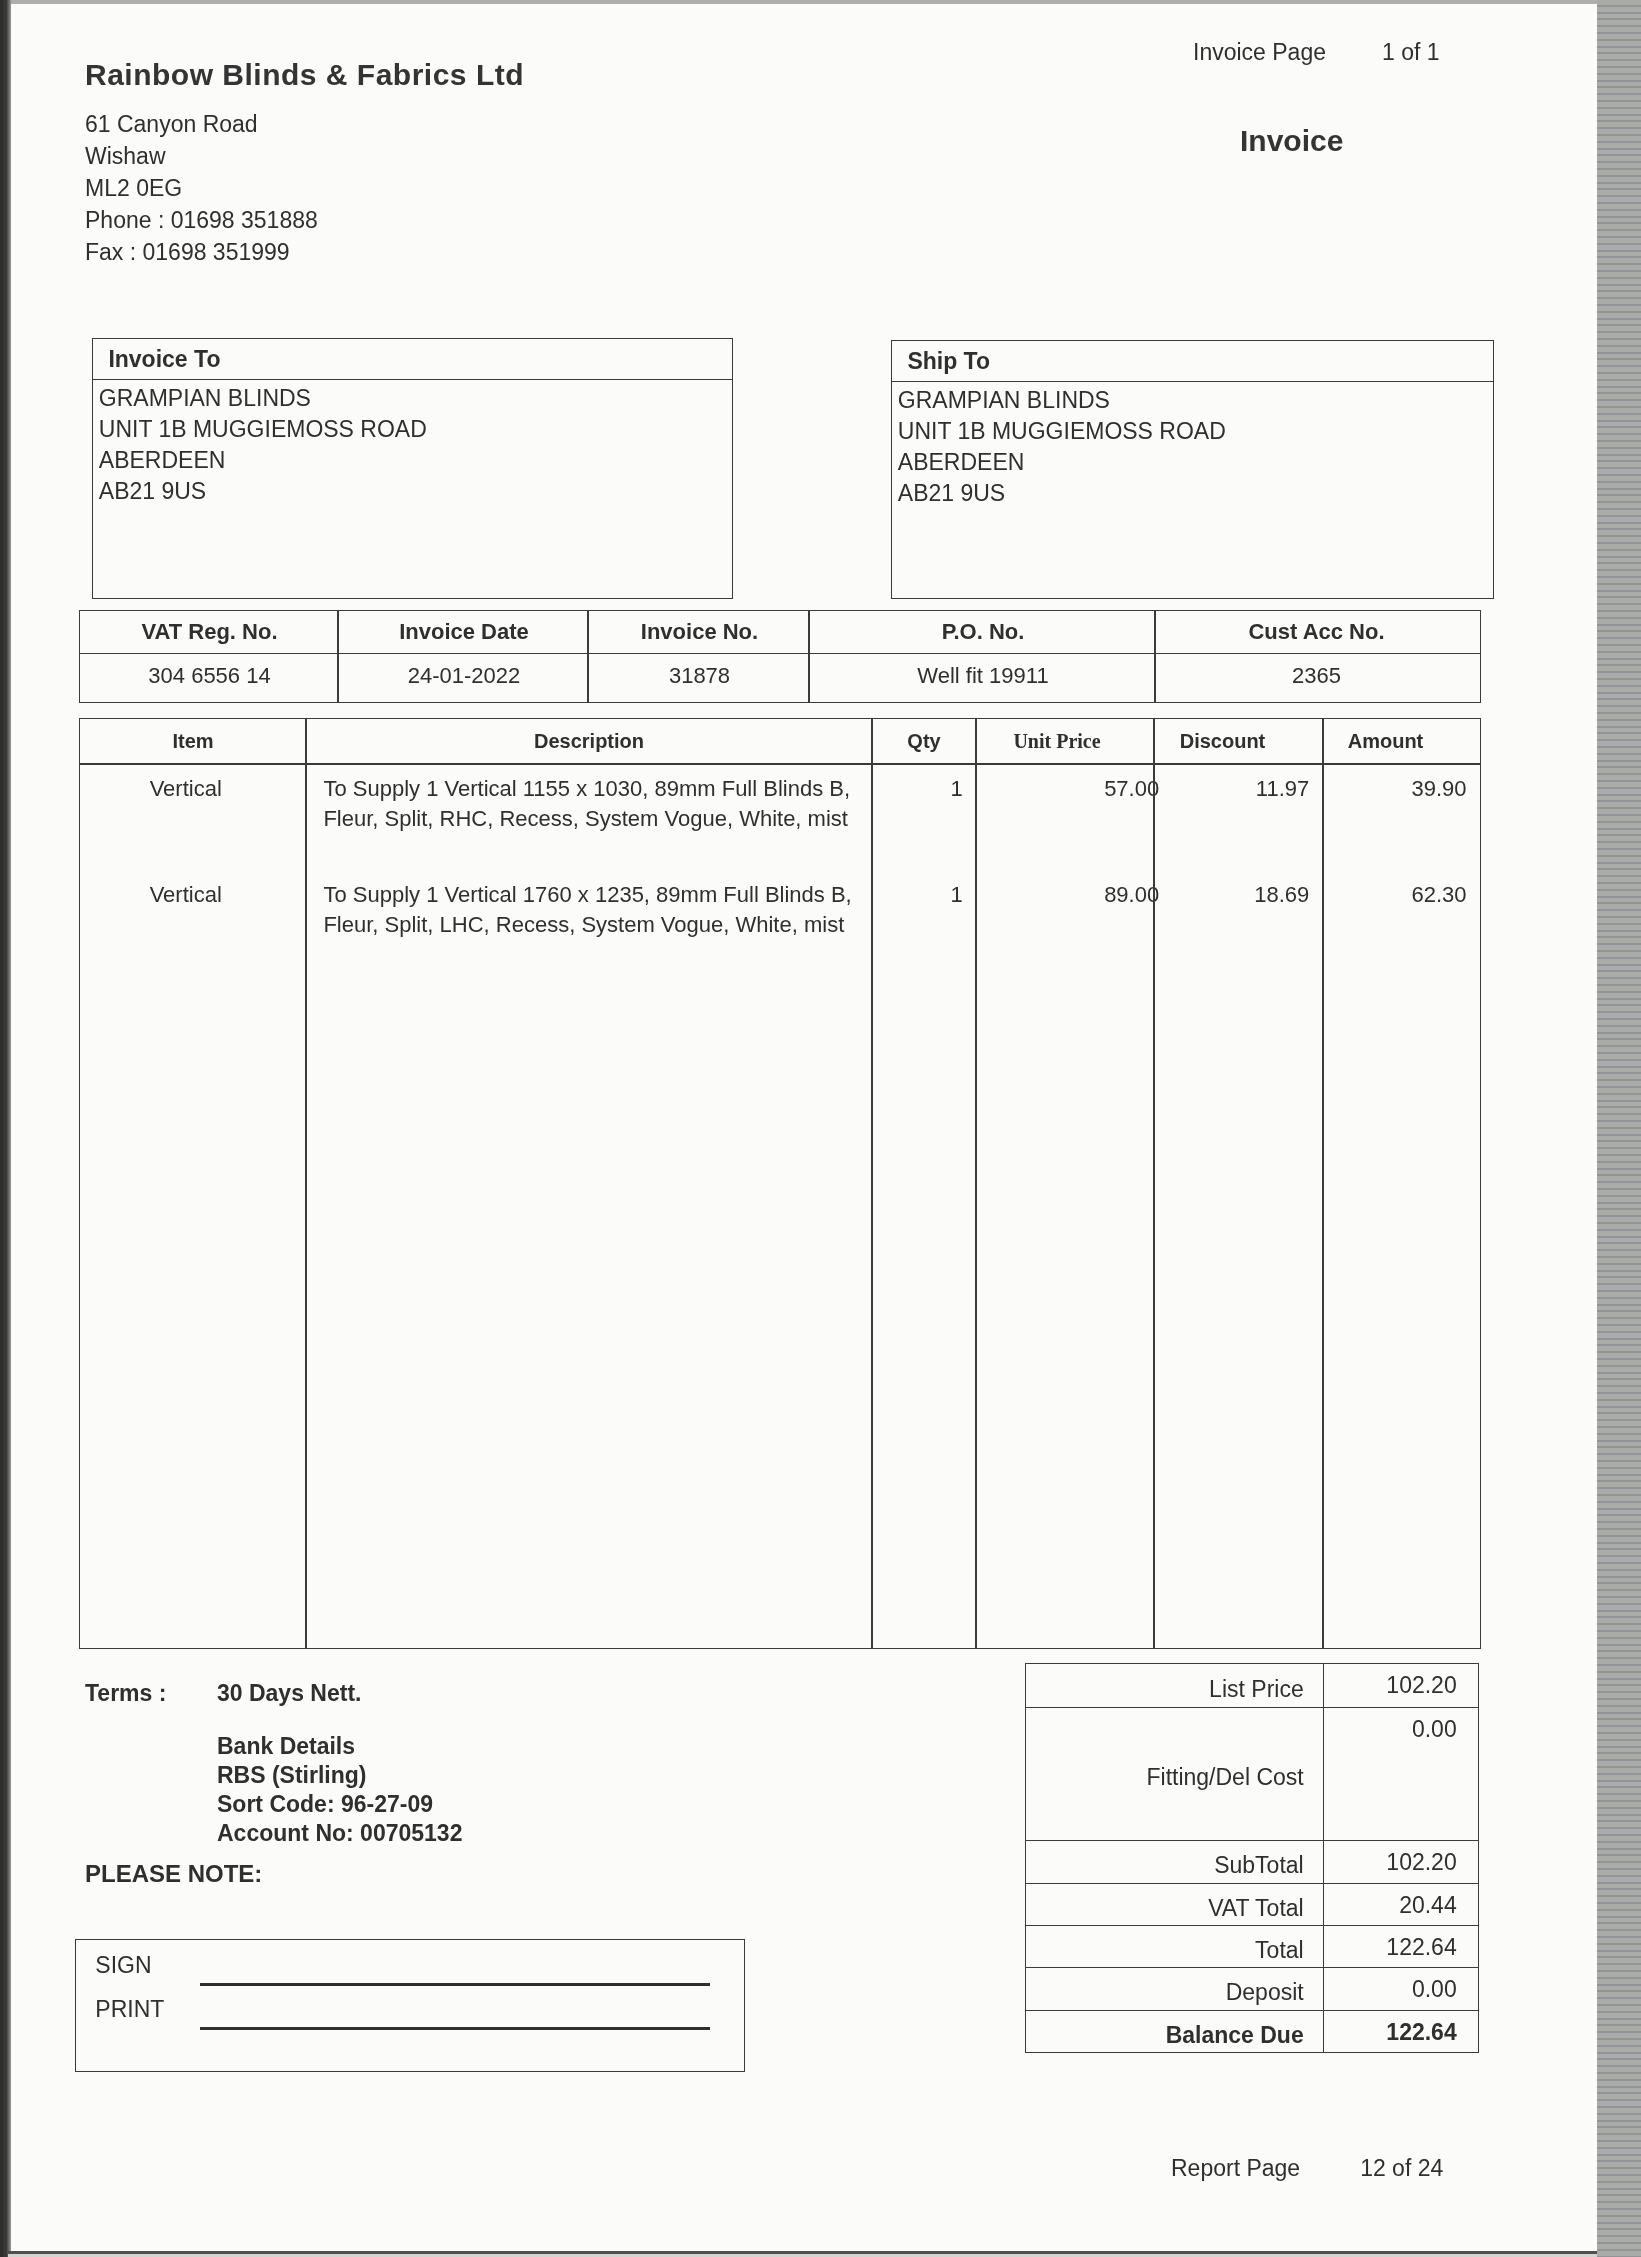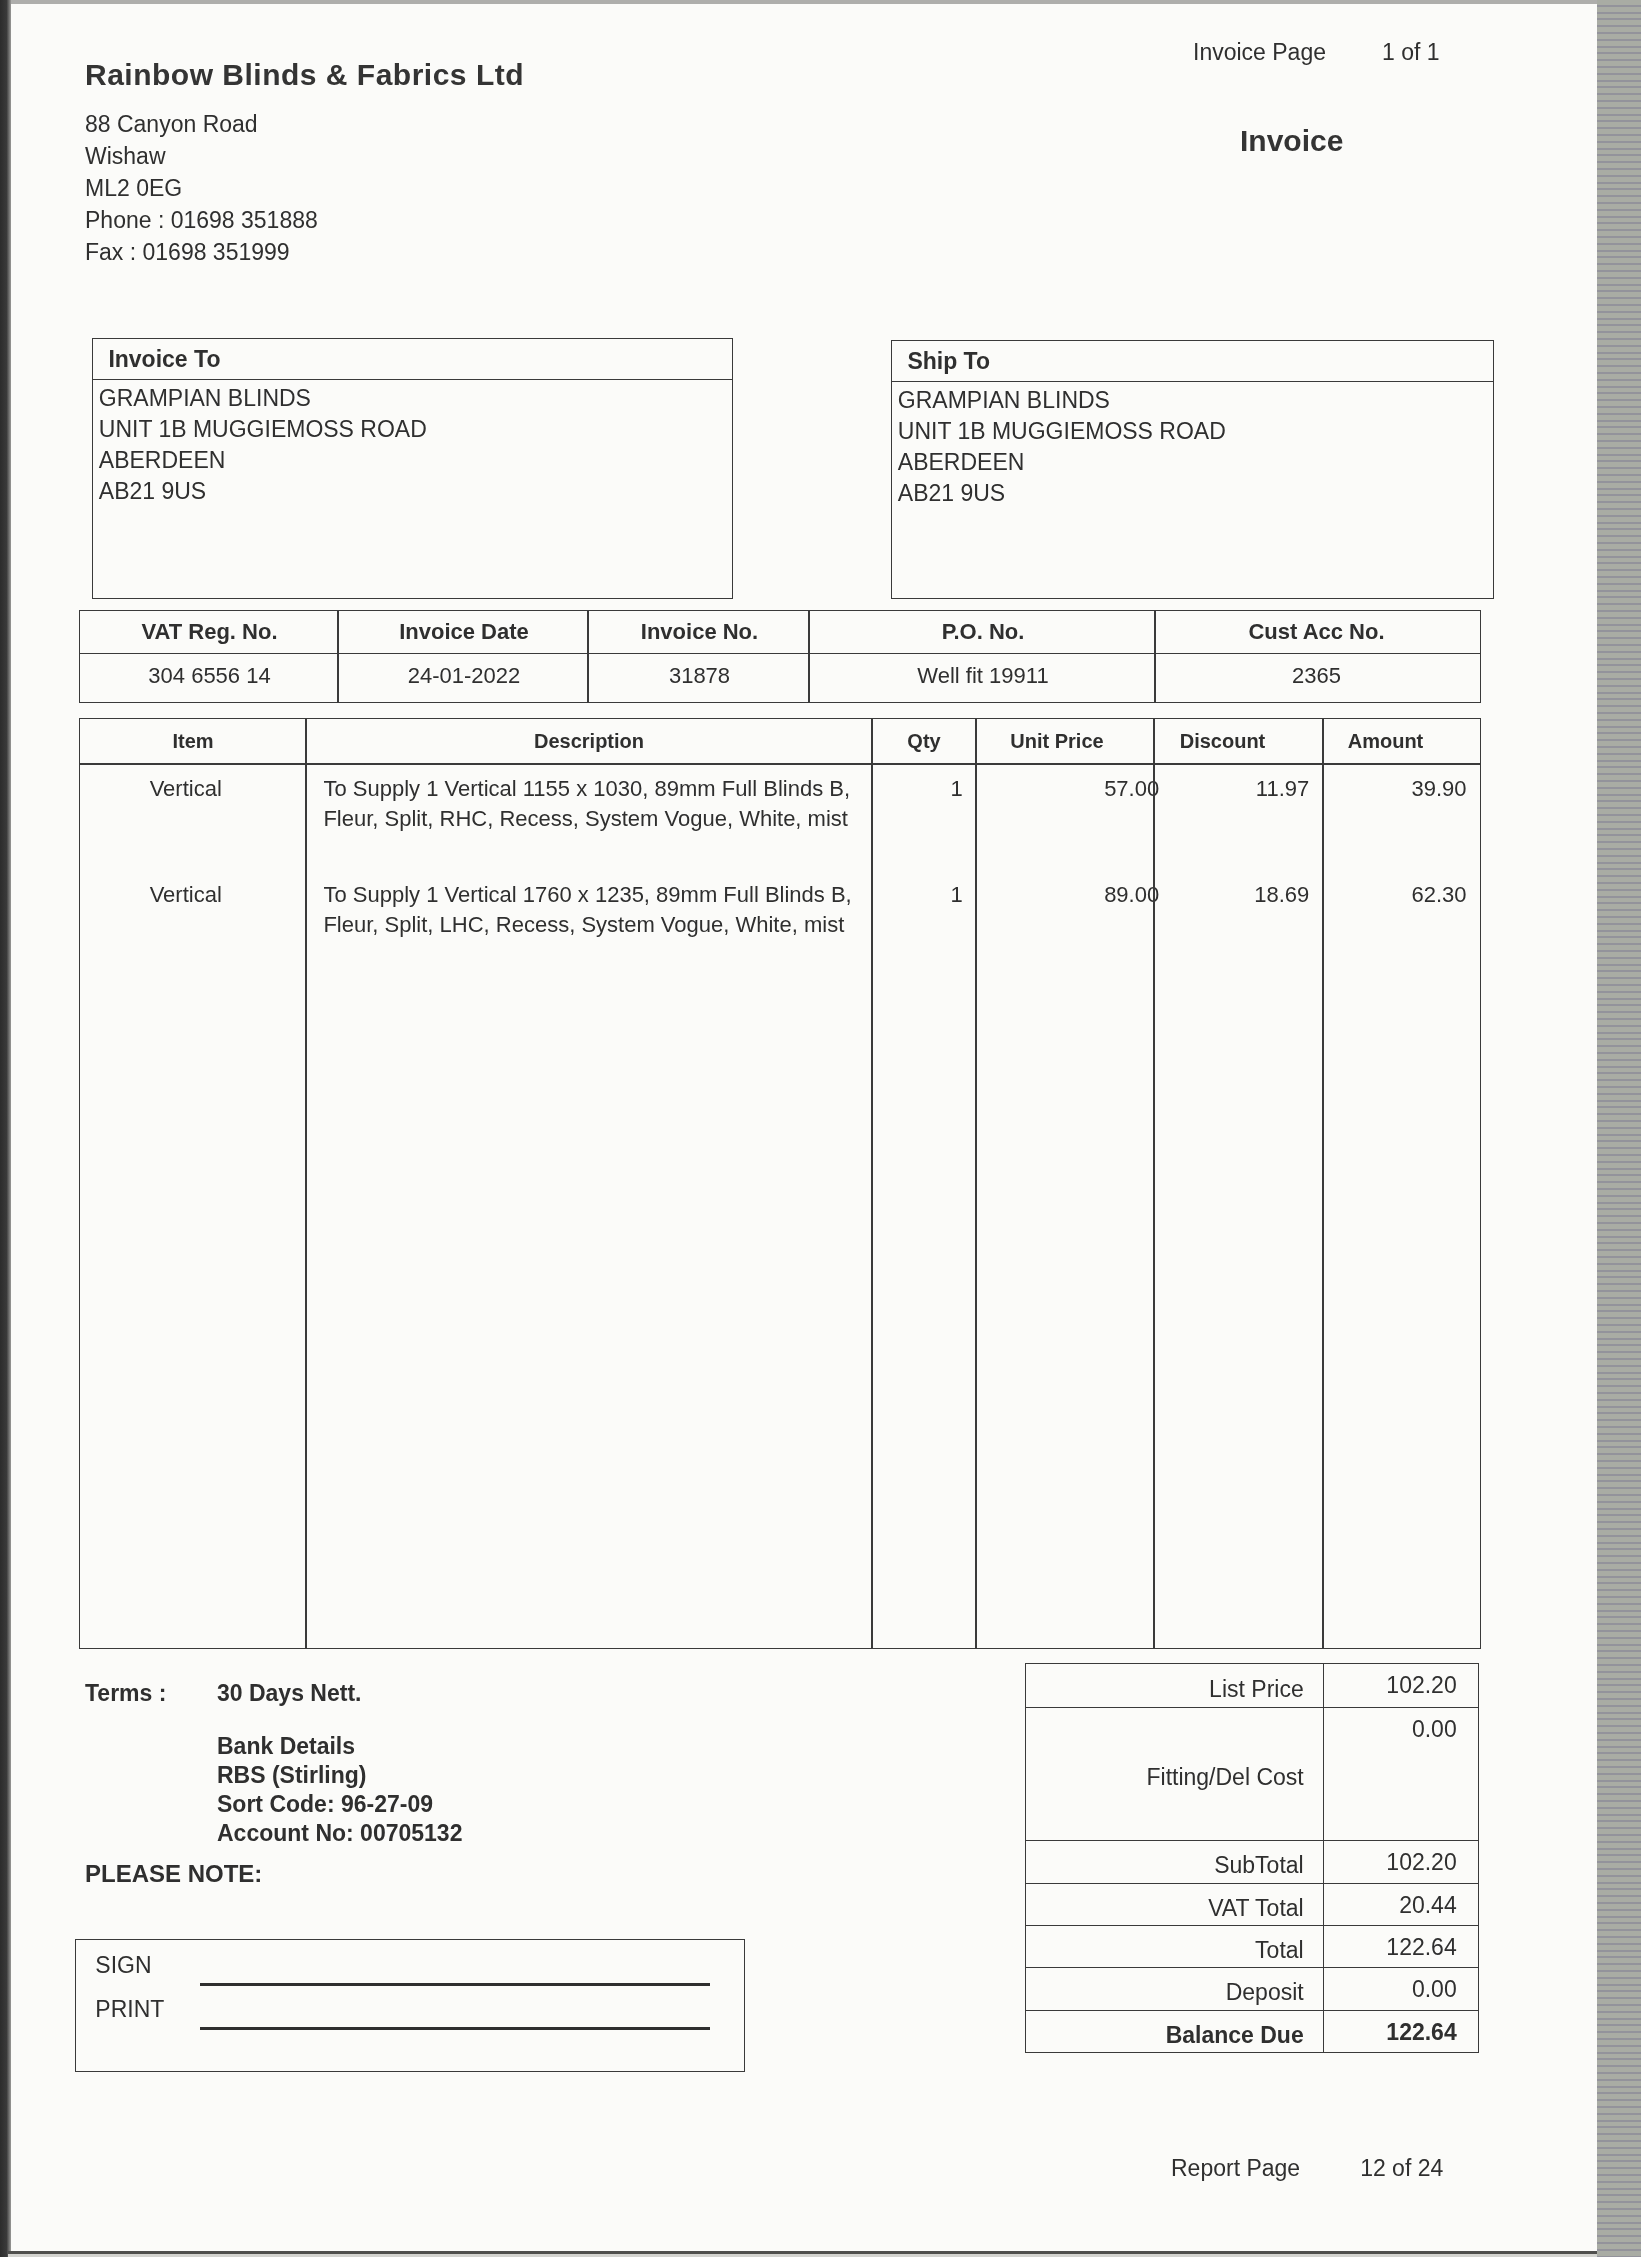--- a/index.html
+++ b/index.html
@@ -41,21 +41,21 @@
   .meta-row.head{height:42px;border-bottom:1.9px solid #3a3a3a;font-weight:bold;}
   .meta-row.vals{height:43px;}
   .meta-cell{font-size:22px;display:flex;align-items:center;justify-content:center;box-sizing:border-box;}
   .mc0{width:259px;} .mc1{width:250px;} .mc2{width:221px;} .mc3{width:346px;} .mc4{width:321px;}
   .vline{position:absolute;top:0;bottom:0;width:1.9px;background:#3a3a3a;}
 
   
   .items-table{left:79px;top:718px;width:1400px;height:929px;border:1.9px solid #3a3a3a;}
   .items-head{display:flex;height:44px;border-bottom:2.9px solid #3a3a3a;font-weight:bold;}
   .items-head .hcell{font-size:20px;display:flex;align-items:center;justify-content:center;box-sizing:border-box;}
-  .ic0{width:226px;} .ic1{width:566px;} .ic2{width:104px;} .ic3{width:162px;} .ic4{width:169px;} .ic5{width:157px;}
+  .ic0{width:226px;} .ic1{width:566px;} .ic2{width:104px;} .ic3{width:162px;font-family:Liberation Serif, serif;} .ic4{width:169px;} .ic5{width:157px;}
   .item-row{display:flex;padding-top:8.7px;font-size:22px;line-height:30px;}
   .item-row .cell{box-sizing:border-box;}
   .cell-item{width:226px;text-align:center;}
   .cell-desc{width:656px;padding-left:32px;padding-right:13.5px;}
   .cell-qty{width:104px;text-align:center;}
   .cell-unit{width:178px;text-align:right;padding-right:13.5px;}
   .cell-disc{width:169px;text-align:right;padding-right:23px;}
   .cell-amt{width:157px;text-align:right;padding-right:13.5px;}
   .row-1{min-height:98px;}
 
@@ -91,21 +91,21 @@
 <div class="scan">
 
   <div class="edge-top"></div>
   <div class="edge-left"></div>
   <div class="edge-right"></div>
   <div class="edge-bottom-pale"></div>
   <div class="edge-bottom"></div>
 
   <div class="abs company-name">Rainbow Blinds &amp; Fabrics Ltd</div>
   <div class="abs company-address">
-    <div>88 Canyon Road</div>
+    <div>61 Canyon Road</div>
     <div>Wishaw</div>
     <div>ML2 0EG</div>
     <div>Phone : 01698 351888</div>
     <div>Fax : 01698 351999</div>
   </div>
 
   <div class="abs page-ref">
     <span>Invoice Page</span>
     <span>1 of 1</span>
   </div>

